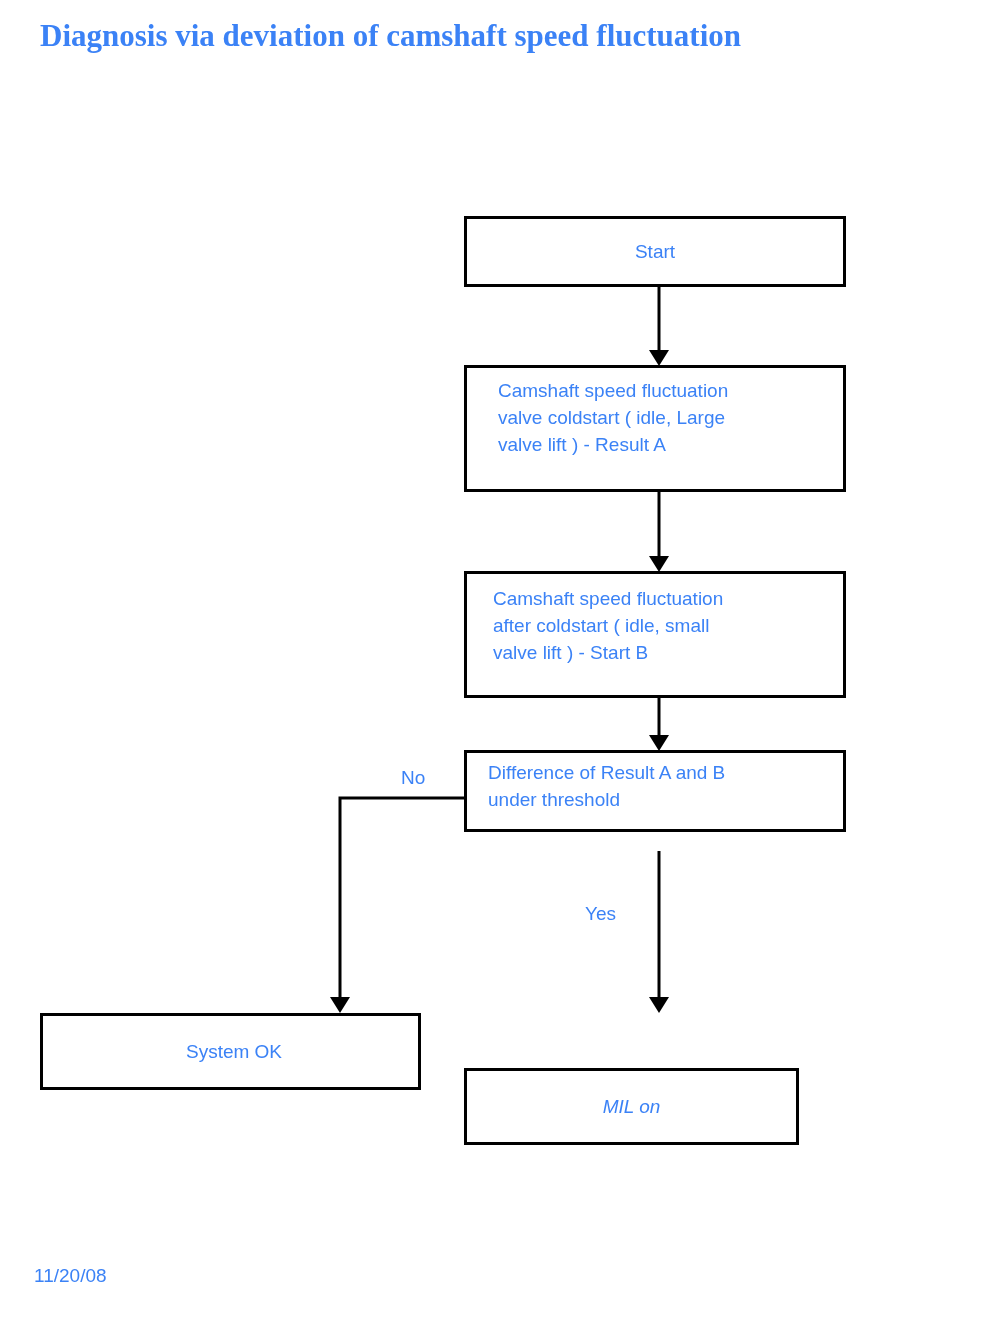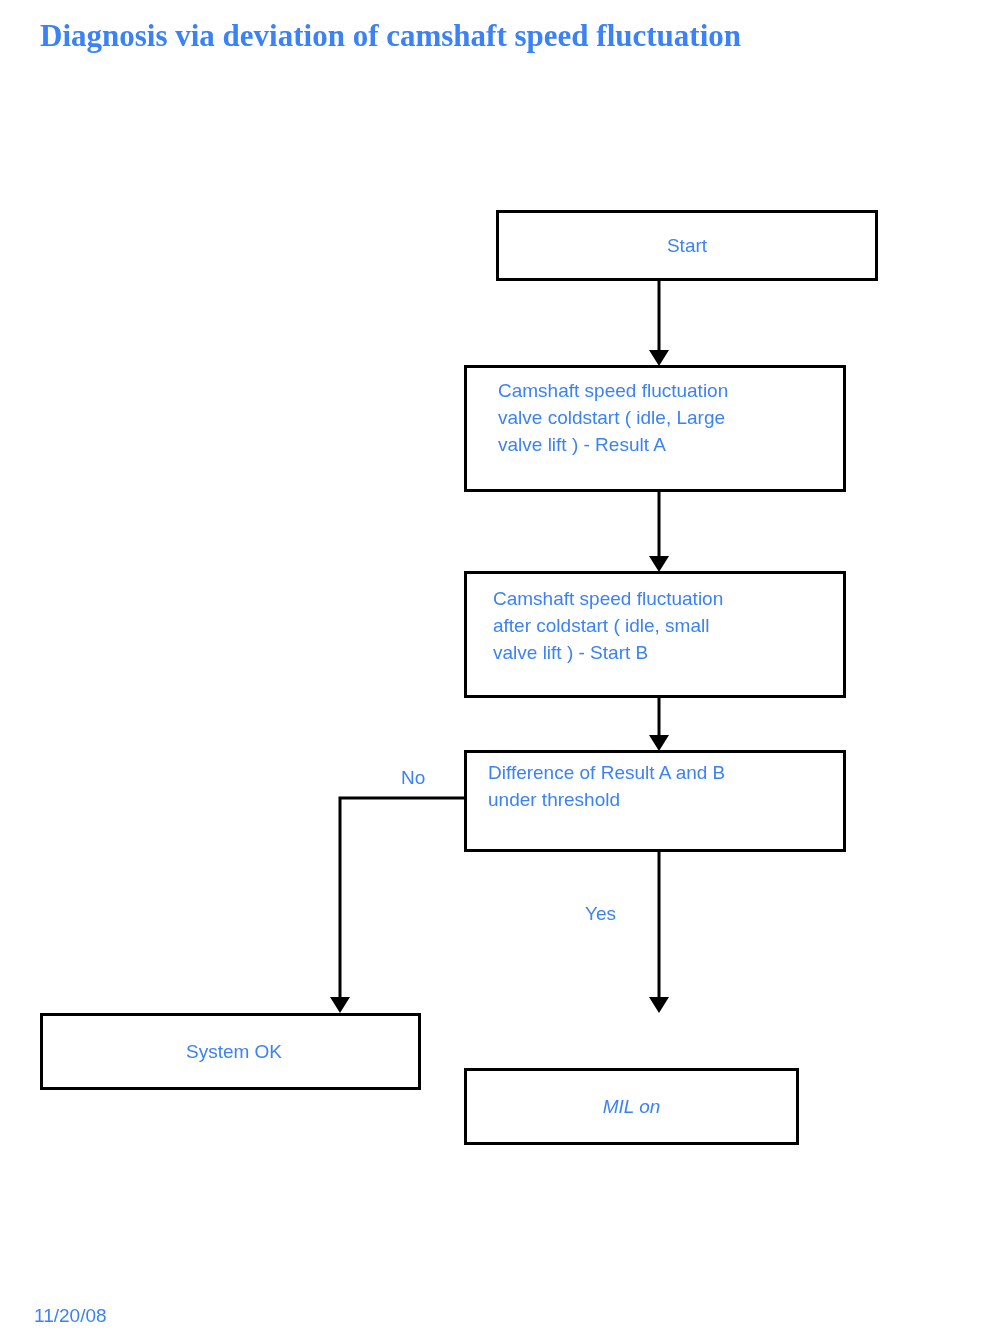--- a/index.html
+++ b/index.html
@@ -46,41 +46,40 @@
     background: #ffffff;
     font-size: 19px;
     line-height: 27px;
   }
   .node.centered {
     display: flex;
     align-items: center;
     justify-content: center;
     text-align: center;
   }
-  #node-start     { left: 464px; top: 210px; width: 382px; height: 71px; margin-left: 32px; }
+  #node-start     { left: 464px; top: 216px; width: 382px; height: 71px; }
   #node-result-a  { left: 464px; top: 365px; width: 382px; height: 127px; padding: 9px 8px 0 31px; }
   #node-result-b  { left: 464px; top: 571px; width: 382px; height: 127px; padding: 11px 8px 0 26px; }
-  #node-decision  { left: 464px; top: 750px; width: 382px; height: 102px; padding: 6px 8px 0 21px; }
+  #node-decision  { left: 464px; top: 750px; width: 382px; height: 82px; padding: 6px 8px 0 21px; }
   #node-system-ok { left: 40px;  top: 1013px; width: 381px; height: 77px; padding-left: 7px; }
   #node-mil-on    { left: 464px; top: 1068px; width: 335px; height: 77px; font-style: italic; }
   .edge-label {
     position: absolute;
     font-size: 19px;
     line-height: 27px;
     white-space: nowrap;
   }
   #edge-label-no  { left: 401px; top: 764px; }
   #edge-label-yes { left: 585px; top: 900px; }
   .footer-text {
     position: absolute;
     top: 1262px;
     font-size: 19px;
     line-height: 27px;
     white-space: nowrap;
-    margin-top: 40px;
   }
   #footer-date  { left: 34px; }
   #footer-title { left: 194px; }
 </style>
 </head>
 <body>
 
 <div id="page">
 
   <div class="page-title">Diagnosis via deviation of camshaft speed fluctuation</div>

